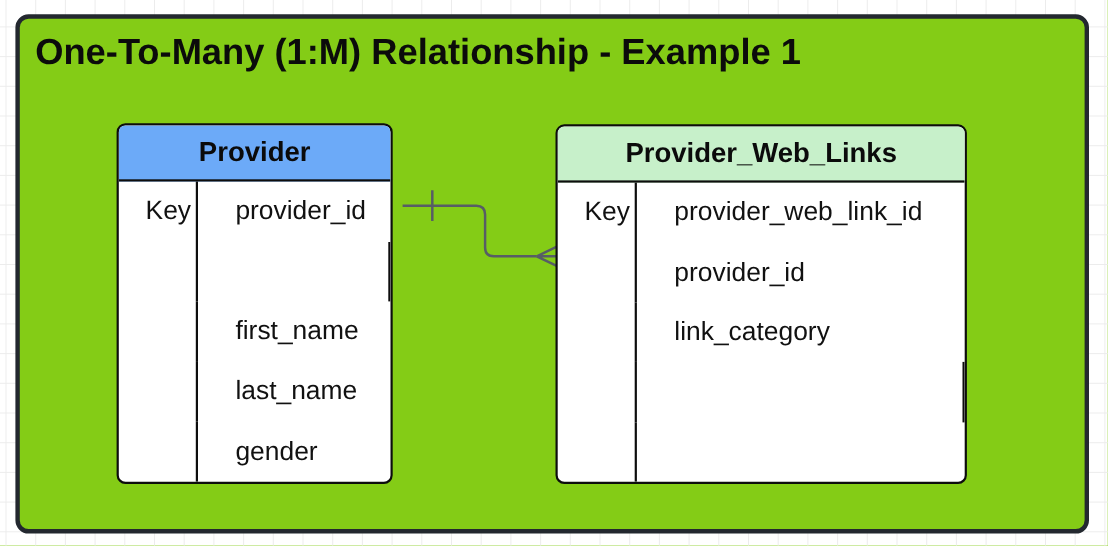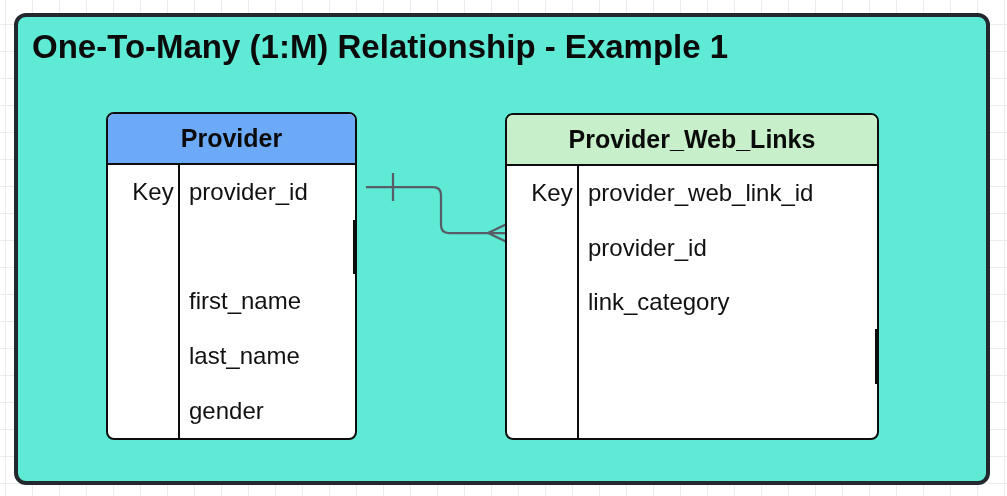--- a/index.html
+++ b/index.html
@@ -11,21 +11,21 @@
       linear-gradient(#ececec 1px, transparent 1px),
       linear-gradient(90deg, #ececec 1px, transparent 1px);
     background-size: 27px 27px;
     background-position: 5px 24px;
     position: relative;
   }
   .frame {
     position: absolute;
     left: 14px; top: 13px;
     width: 976px; height: 472px;
-    background: #5eead4;
+    background: #84cc16;
     border: 4px solid #23282f;
     border-radius: 12px;
   }
   .frame-inner { position: relative; width: 100%; height: 100%; }
   .title {
     position: absolute;
     left: 14px; top: 11px;
     font-size: 33px;
     font-weight: bold;
     color: #0b0b0b;
@@ -69,20 +69,21 @@
     color: #111;
     padding-left: 20px;
   }
   .fcell {
     display: flex;
     align-items: center;
     padding-left: 9px;
     font-size: 24px;
     color: #111;
     white-space: nowrap;
+    margin-left: 25px;
   }
   .connector {
     position: absolute;
     left: 0; top: 0;
     width: 968px; height: 464px;
     pointer-events: none;
   }
   .connector path, .connector line {
     stroke: #575d66;
     stroke-width: 2.25;

